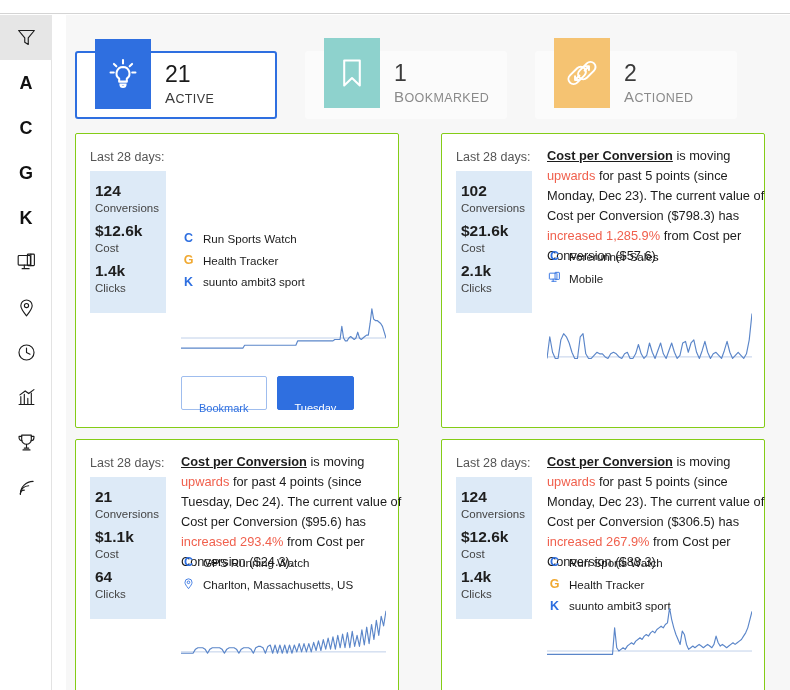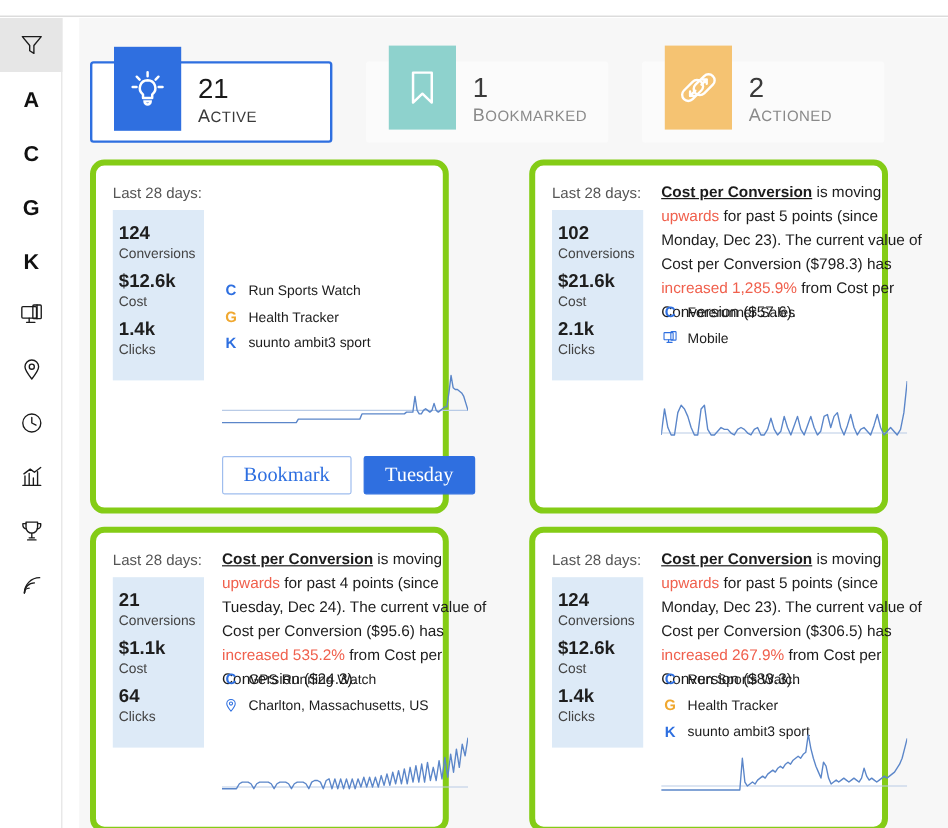--- a/index.html
+++ b/index.html
@@ -88,24 +88,24 @@
     font-size: 12.5px; letter-spacing: .4px;
     color: #8a8a8a; text-transform: uppercase;
     font-variant: small-caps; line-height: 1.5;
   }
   .tab.active .tab-label { color: #3a3a3a; }
   .tab-label::first-letter { font-size: 15px; }
 
   
   .card {
     position: absolute;
-    width: 299px;
-    background: #ffffff;
-    border: 5px solid #84cc16;
-    border-radius: 12px;
+    width: 324px;
+    background: #ffffff;
+    border: 1px solid #84cc16;
+    border-radius: 2px;
   }
   .card-body { position: relative; padding: 14px 12px 0 12px; }
 
   .stats-col {
     position: absolute; left: 14px; top: 16px;
     width: 76px;
   }
   .stats-since {
     font-size: 12.5px; color: #555; white-space: nowrap;
     margin-bottom: 7px;
@@ -135,23 +135,23 @@
   }
   .seg-badge.blue { color: #2e6fe0; }
   .seg-badge.orange { color: #f0a830; }
   .seg-badge svg { display: inline-block; vertical-align: -2px; }
 
   .spark { position: absolute; }
   .spark svg { display: block; }
 
   .actions { position: absolute; display: flex; gap: 10px; }
   .btn {
-    font-family: Liberation Serif, serif;
-    font-size: 17px; border-radius: 2px; cursor: pointer;
-    padding: 0 17px; height: 32px; line-height: 30px;
+    font-family: Liberation Sans, sans-serif;
+    font-size: 11px; border-radius: 2px; cursor: pointer;
+    padding: 16px 17px; height: 32px; line-height: 30px;
   }
   .btn-outline { background: #fff; color: #2e6fe0; border: 1px solid #9fbdee; }
   .btn-primary { background: #2f6fe0; color: #fff; border: 1px solid #2f6fe0; }
 </style>
 </head>
 <body>
 
 <div id="app">
 
   <div class="topstrip"></div>
@@ -353,21 +353,21 @@
               <div class="stats-since">Last 28 days:</div>
               <div class="stats-box">
                 <div class="stat-val">21</div>
                 <div class="stat-name">Conversions</div>
                 <div class="stat-val">$1.1k</div>
                 <div class="stat-name">Cost</div>
                 <div class="stat-val">64</div>
                 <div class="stat-name">Clicks</div>
               </div>
             </div>
-            <div class="narrative"><span class="metric">Cost per Conversion</span><span> is moving </span><span class="dir-up">upwards</span><span> for past 4 points (since Tuesday, Dec 24). The current value of Cost per Conversion ($95.6) has </span><span class="pct">increased 535.2%</span><span> from Cost per Conversion ($24.3).</span></div>
+            <div class="narrative"><span class="metric">Cost per Conversion</span><span> is moving </span><span class="dir-up">upwards</span><span> for past 4 points (since Tuesday, Dec 24). The current value of Cost per Conversion ($95.6) has </span><span class="pct">increased 293.4%</span><span> from Cost per Conversion ($24.3).</span></div>
             <div class="segments" style="top:112px">
               <div class="seg-row">
                 <span class="seg-badge blue">C</span>
                 <span>GPS Running Watch</span>
               </div>
               <div class="seg-row">
                 <span class="seg-badge"><svg width="13" height="13" viewBox="0 0 24 24">
                     <path fill="none" stroke="#2e6fe0" stroke-width="1.6" stroke-linejoin="round" d="M12 21.5c4.2-5.3 6.5-8.6 6.5-11.6A6.5 6.5 0 1 0 5.5 9.9c0 3 2.3 6.3 6.5 11.6z"></path>
                     <circle fill="none" stroke="#2e6fe0" stroke-width="1.6" cx="12" cy="9.8" r="2.4"></circle>
                   </svg></span>

